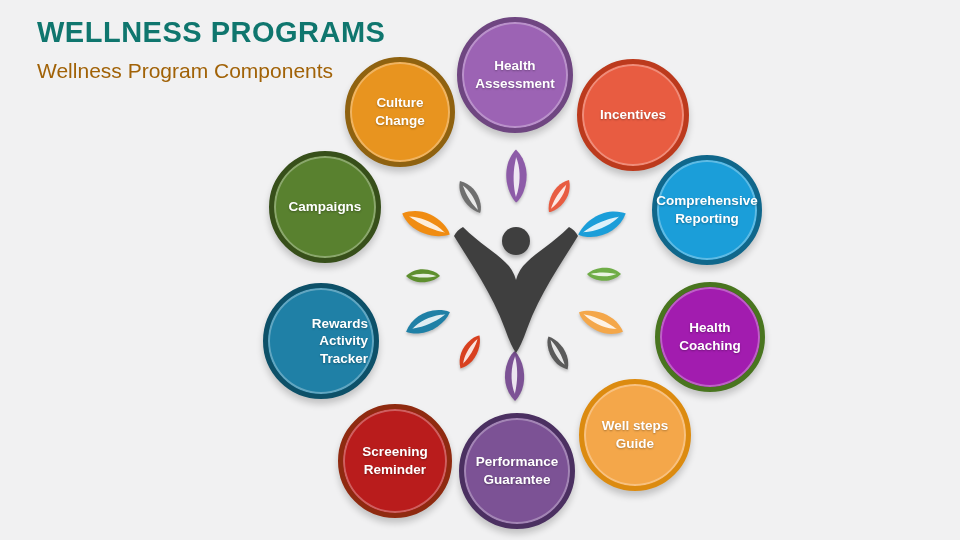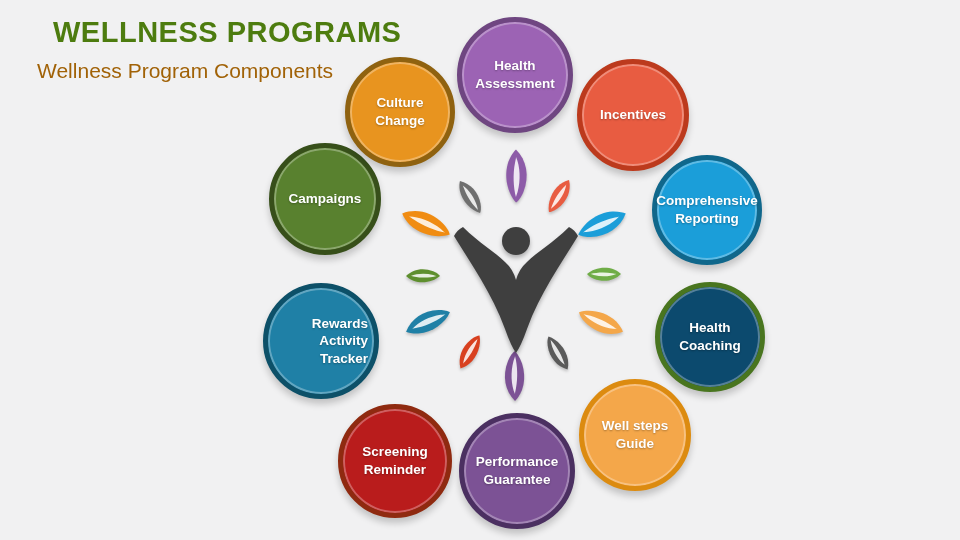--- a/index.html
+++ b/index.html
@@ -45,21 +45,21 @@
     text-shadow: 0 1px 2px rgba(0,0,0,0.3);
   }
   .circle .lbl { padding: 0 6px; }
 </style>
 </head>
 <body>
 
 <div class="slide" style="background-color: rgb(241, 241, 242);">
 
   <div class="titles">
-    <h1 class="title" style="color: #4d7c0f; margin-left: 16px;">WELLNESS PROGRAMS</h1>
+    <h1 class="title" style="color: #0f766e;">WELLNESS PROGRAMS</h1>
     <h2 class="subtitle" style="color: #a16207;">Wellness Program Components</h2>
   </div>
 
   <svg class="figure-svg" width="960" height="540" viewBox="0 0 960 540">
     <defs>
       <g id="leaf">
         <path d="M0 -50 C20 -30 26 0 14 30 C9 42 4 47 0 50 C-16 32 -24 0 -14 -28 C-9 -40 -4 -46 0 -50 Z"></path>
         <path fill="#FFFFFF" opacity="0.85" d="M0 -36 C8 -18 9 8 3 30 C1 36 0 38 0 40 C-5 22 -6 -4 -2 -24 C-1 -30 0 -33 0 -36 Z"></path>
       </g>
     </defs>
@@ -93,41 +93,41 @@
   </div>
 
   <div class="circle" style="left: 457px; top: 17px; width: 116px; height: 116px; background-color: rgb(156, 99, 180); border-color: rgb(111, 70, 129);">
     <span class="lbl">Health Assessment</span>
   </div>
 
   <div class="circle" style="left: 652px; top: 155px; width: 110px; height: 110px; background-color: rgb(27, 158, 217); border-color: rgb(16, 103, 139);">
     <span class="lbl">Comprehensive Reporting</span>
   </div>
 
-  <div class="circle" style="left: 655px; top: 282px; width: 110px; height: 110px; background-color: #0c4a6e; border-color: rgb(73, 117, 31);">
+  <div class="circle" style="left: 655px; top: 282px; width: 110px; height: 110px; background-color: #a21caf; border-color: rgb(73, 117, 31);">
     <span class="lbl">Health Coaching</span>
   </div>
 
   <div class="circle" style="left: 579px; top: 379px; width: 112px; height: 112px; background-color: rgb(244, 167, 74); border-color: rgb(220, 139, 16);">
     <span class="lbl">Well steps Guide</span>
   </div>
 
   <div class="circle" style="left: 459px; top: 413px; width: 116px; height: 116px; background-color: rgb(124, 82, 149); border-color: rgb(75, 48, 97);">
     <span class="lbl">Performance Guarantee</span>
   </div>
 
   <div class="circle" style="left: 338px; top: 404px; width: 114px; height: 114px; background-color: #b91c1c; border-color: rgb(143, 42, 16);">
     <span class="lbl">Screening Reminder</span>
   </div>
 
   <div class="circle" style="left: 263px; top: 283px; width: 116px; height: 116px; background-color: rgb(31, 128, 166); border-color: rgb(13, 80, 104); text-align: right;">
     <span class="lbl">Rewards Activity Tracker</span>
   </div>
 
-  <div class="circle" style="left: 269px; top: 143px; width: 112px; height: 112px; background-color: rgb(89, 129, 47); border-color: rgb(55, 79, 26); justify-content: center;">
+  <div class="circle" style="left: 269px; top: 151px; width: 112px; height: 112px; background-color: rgb(89, 129, 47); border-color: rgb(55, 79, 26); justify-content: center;">
     <span class="lbl">Campaigns</span>
   </div>
 
   <div class="circle" style="left: 345px; top: 57px; width: 110px; height: 110px; background-color: rgb(232, 148, 31); border-color: rgb(143, 98, 16);">
     <span class="lbl">Culture Change</span>
   </div>
 
 </div>
 
 </body></html>

